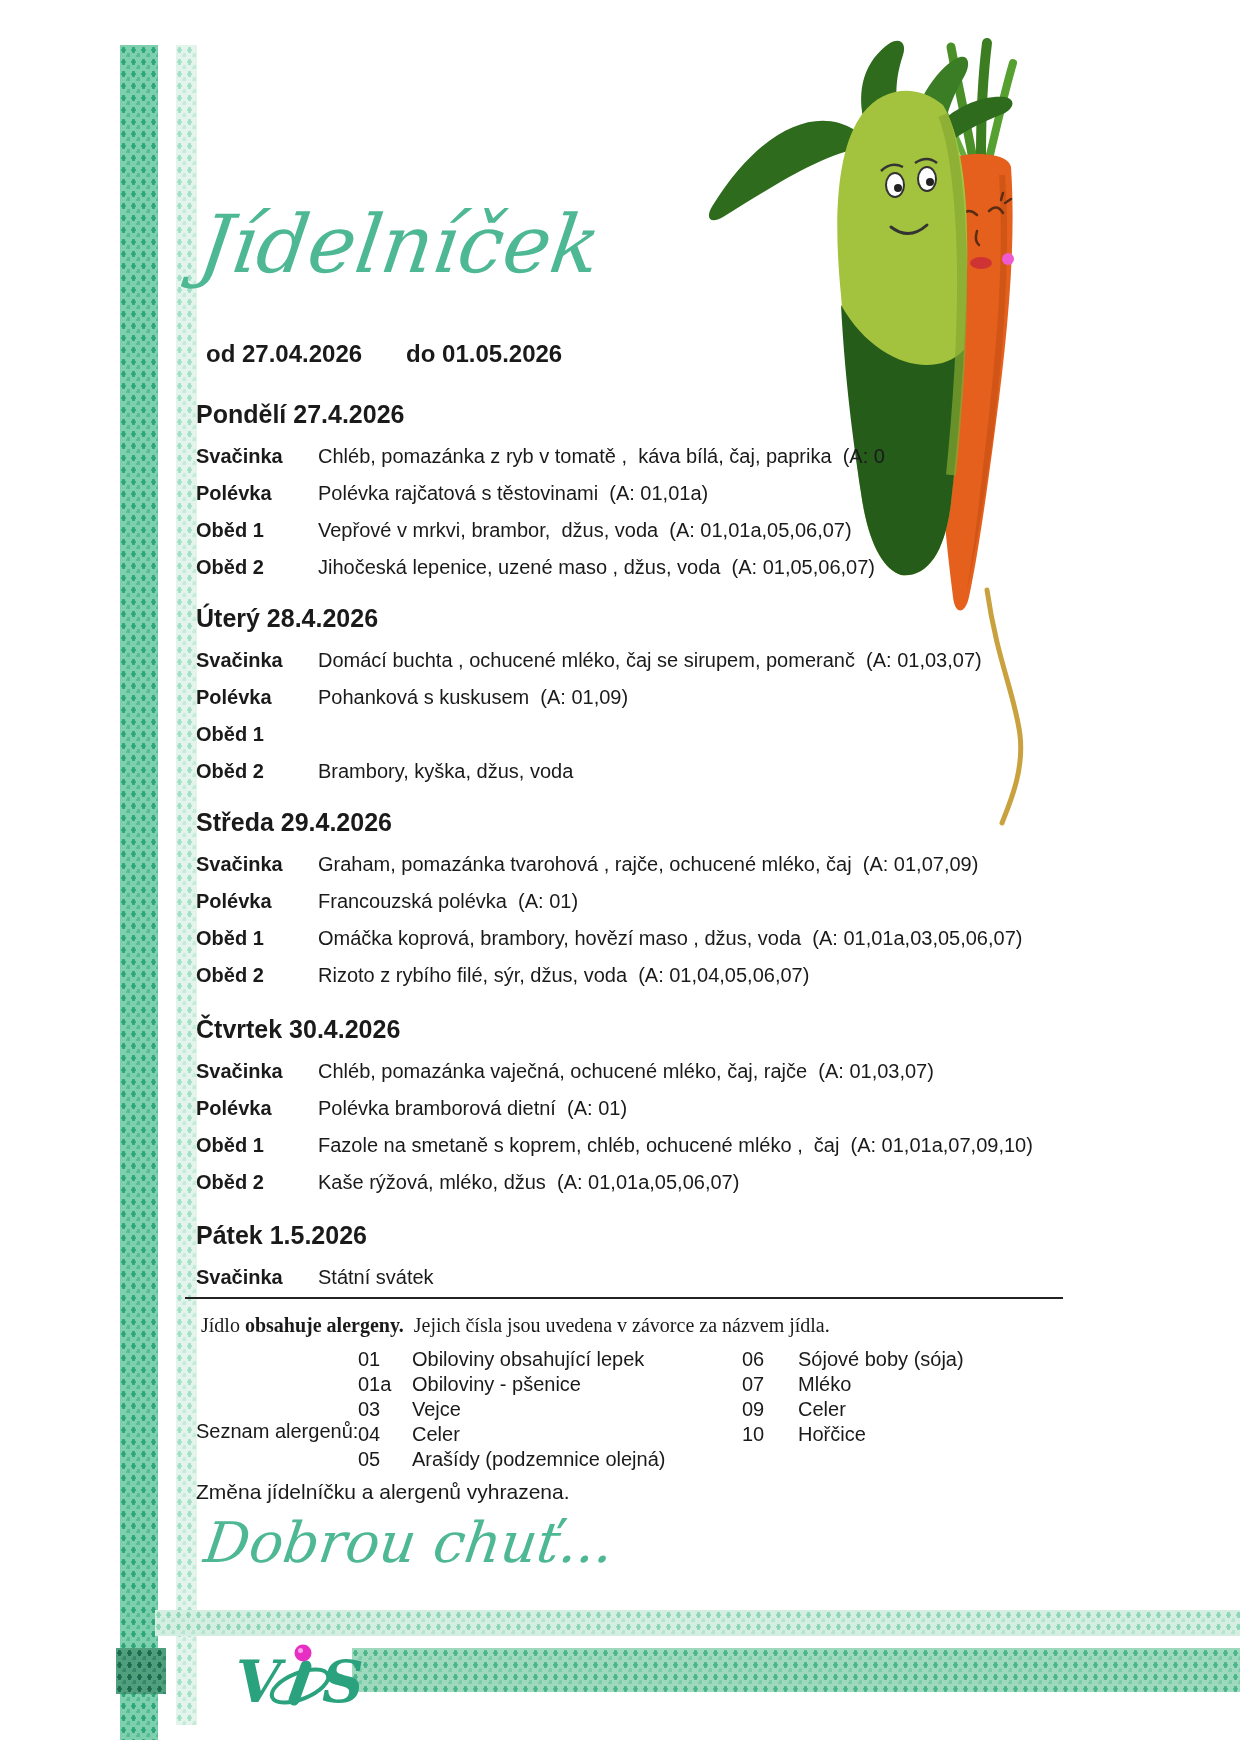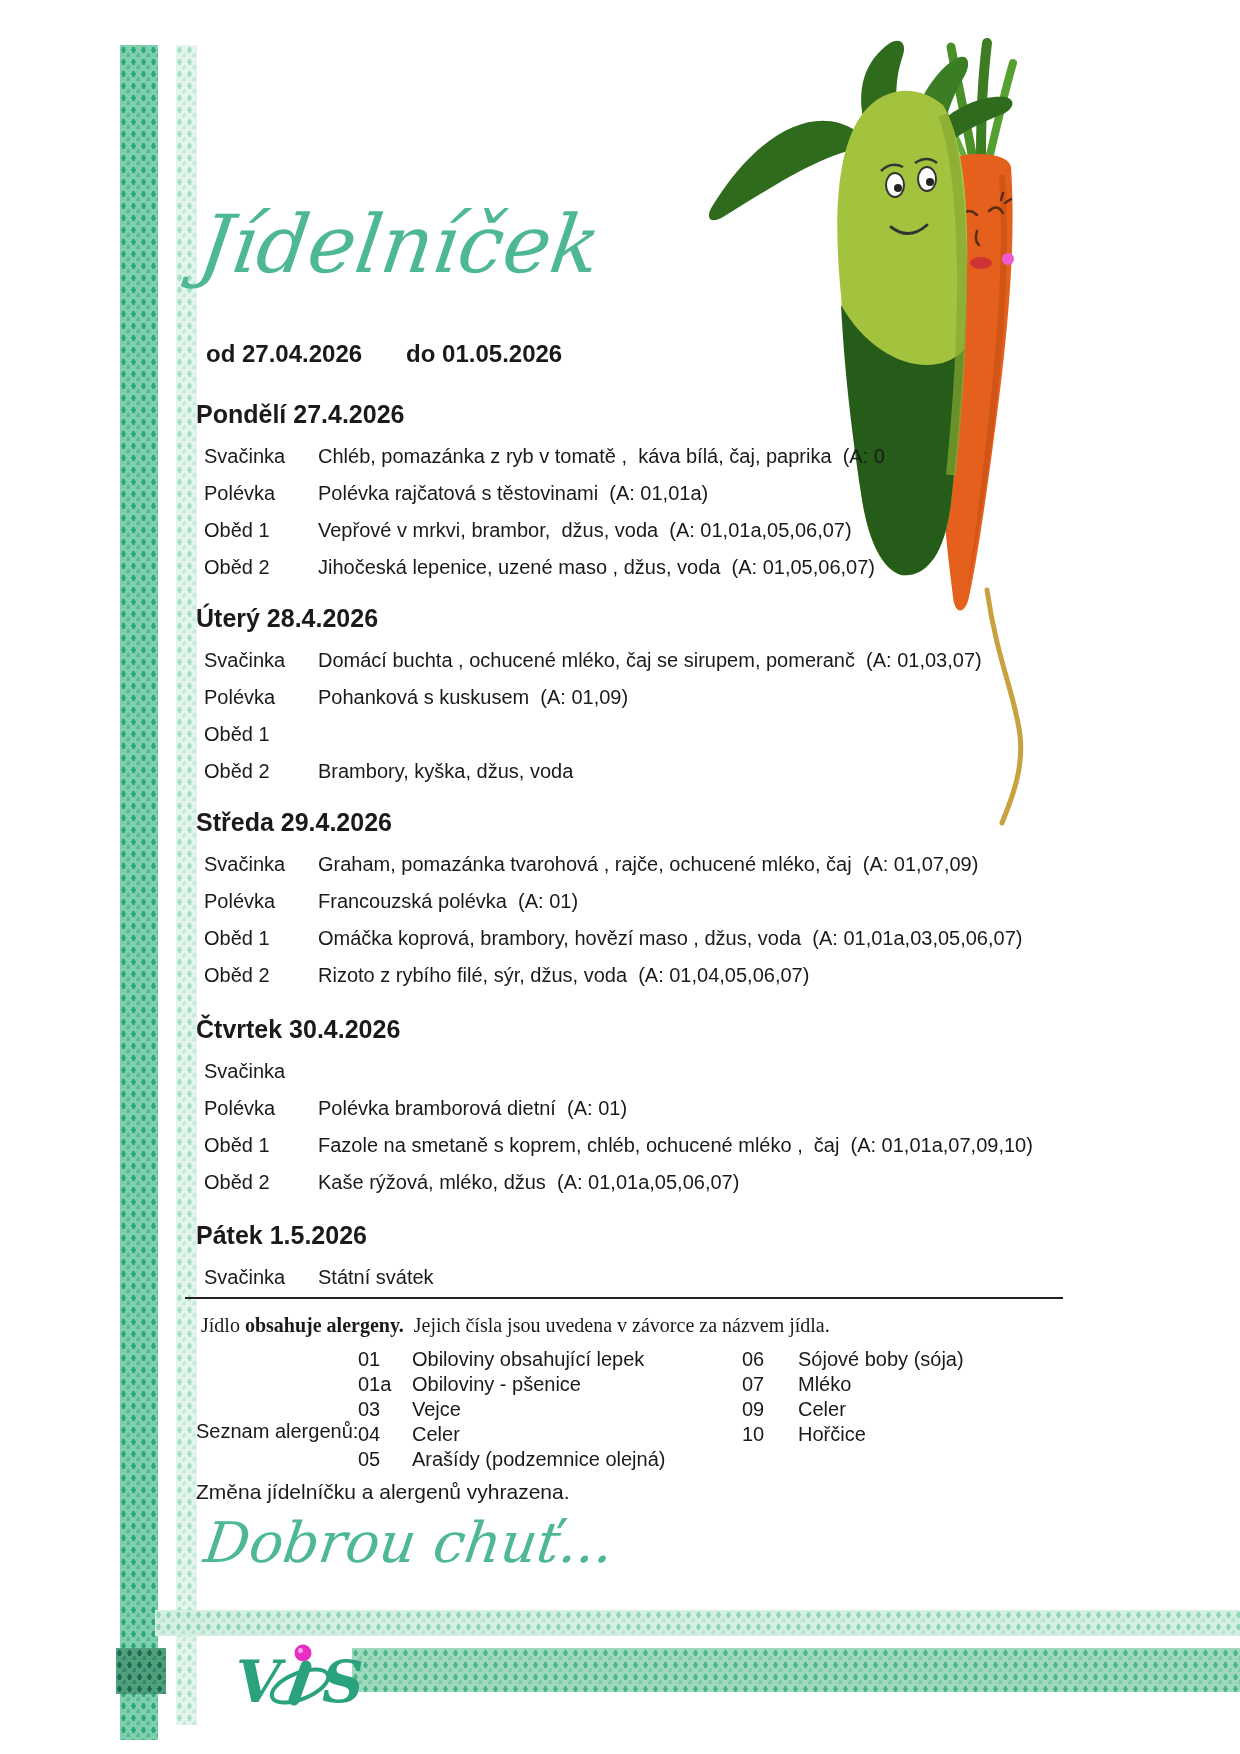--- a/index.html
+++ b/index.html
@@ -56,21 +56,21 @@
   .closing-script{left:205px;top:1515px;font-size:56px;}
 
   
   .date-line{position:absolute;left:206px;top:340px;font-size:24px;font-weight:bold;white-space:pre;}
   .date-line .gap{display:inline-block;width:44px;}
 
   
   .day{position:absolute;left:196px;width:1000px;height:195px;}
   .day-title{position:absolute;left:0;top:0;margin:0;font-size:25px;font-weight:bold;white-space:pre;}
   .menu-row{position:absolute;left:0;width:1000px;height:26px;}
-  .row-label{position:absolute;left:0;top:0;font-size:20px;font-weight:normal;white-space:pre;margin-left:8px;}
+  .row-label{position:absolute;left:0;top:0;font-size:20px;font-weight:bold;white-space:pre;}
   .row-text{position:absolute;left:122px;top:0;font-size:20px;white-space:pre;}
   .r1{top:45px}.r2{top:82px}.r3{top:119px}.r4{top:156px}
 
   
   .rule{position:absolute;left:185px;top:1297px;width:878px;height:2px;background:#222;}
   .allergen-sentence{position:absolute;left:201px;top:1314px;font-size:20px;white-space:pre;font-family:Liberation Serif, serif;}
   .allergen-sentence b{font-weight:bold;}
   .allergen-list{position:absolute;left:0;top:0;width:1240px;}
   .al-label{position:absolute;left:196px;top:1420px;font-size:20px;white-space:pre;}
   .al-code{position:absolute;font-size:20px;white-space:pre;}
@@ -204,20 +204,21 @@
     <div class="menu-row r4">
       <span class="row-label">Oběd 2</span>
       <span class="row-text">Rizoto z rybího filé, sýr, džus, voda  (A: 01,04,05,06,07)</span>
     </div>
   </section>
 
   <section class="day" style="top:1015px">
     <h2 class="day-title">Čtvrtek 30.4.2026</h2>
     <div class="menu-row r1">
       <span class="row-label">Svačinka</span>
+      <span class="row-text">Chléb, pomazánka vaječná, ochucené mléko, čaj, rajče  (A: 01,03,07)</span>
     </div>
     <div class="menu-row r2">
       <span class="row-label">Polévka</span>
       <span class="row-text">Polévka bramborová dietní  (A: 01)</span>
     </div>
     <div class="menu-row r3">
       <span class="row-label">Oběd 1</span>
       <span class="row-text">Fazole na smetaně s koprem, chléb, ochucené mléko ,  čaj  (A: 01,01a,07,09,10)</span>
     </div>
     <div class="menu-row r4">

